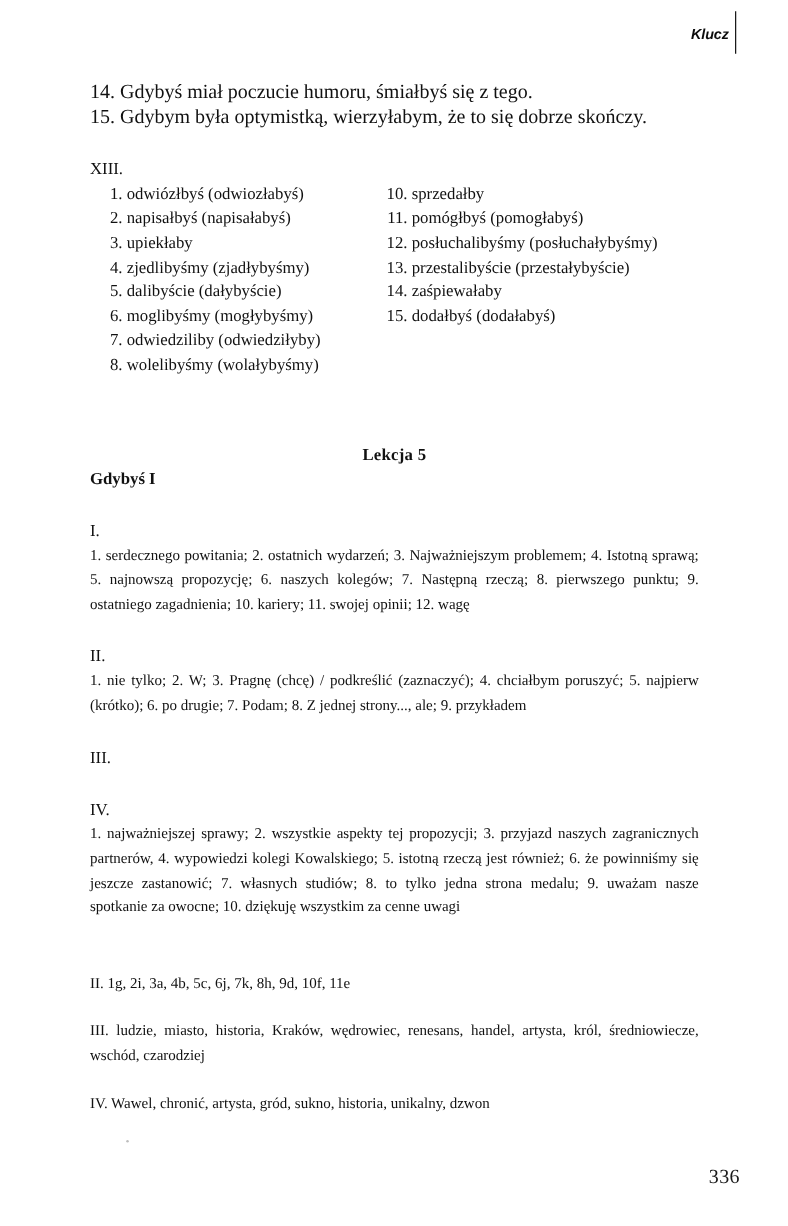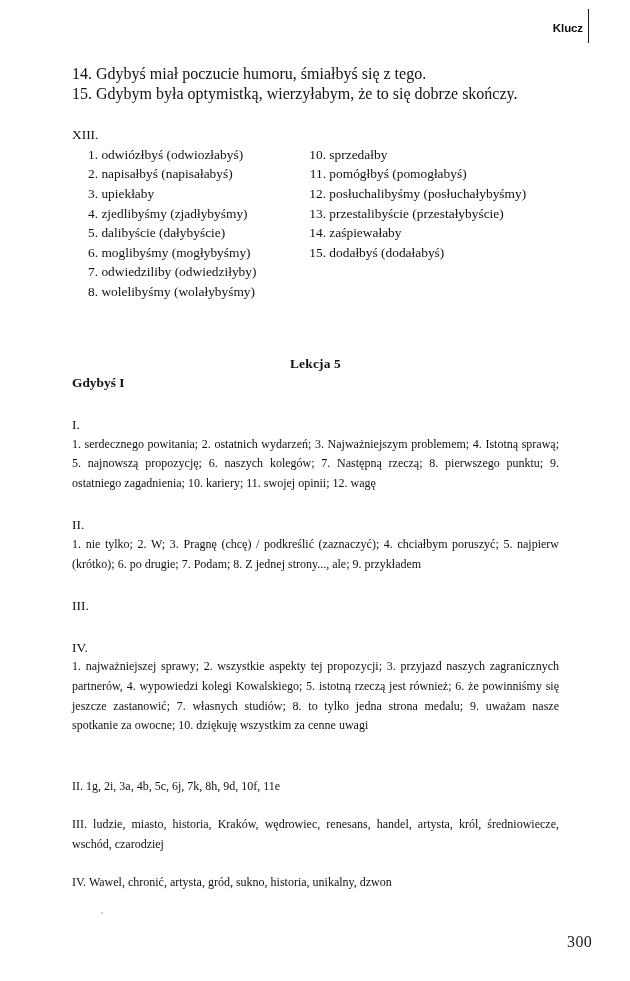--- a/index.html
+++ b/index.html
@@ -22,20 +22,21 @@
     inset: 0;
   }
 
   
   .header {
     position: absolute;
     top: 18px;
     left: 0;
     width: 630px;
     height: 34px;
+    font-style: italic;
   }
   .header-label {
     position: absolute;
     right: 47px;
     top: 3px;
     font-family: "Liberation Sans", "DejaVu Sans", sans-serif;
     font-weight: bold;
     font-size: 11.5px;
     letter-spacing: -0.1px;
     color: #0d0d0d;
@@ -232,15 +233,15 @@
     <div class="para">III. ludzie, miasto, historia, Kraków, wędrowiec, renesans, handel, artysta, król, średniowiecze, wschód, czarodziej</div>
 
     <div class="gap-sm"></div>
 
     <div class="para last-nojust">IV. Wawel, chronić, artysta, gród, sukno, historia, unikalny, dzwon</div>
 
   </div>
 
   <div class="speck"></div>
 
-  <div class="folio">300</div>
+  <div class="folio">336</div>
 
 </div>
 
 </body></html>

